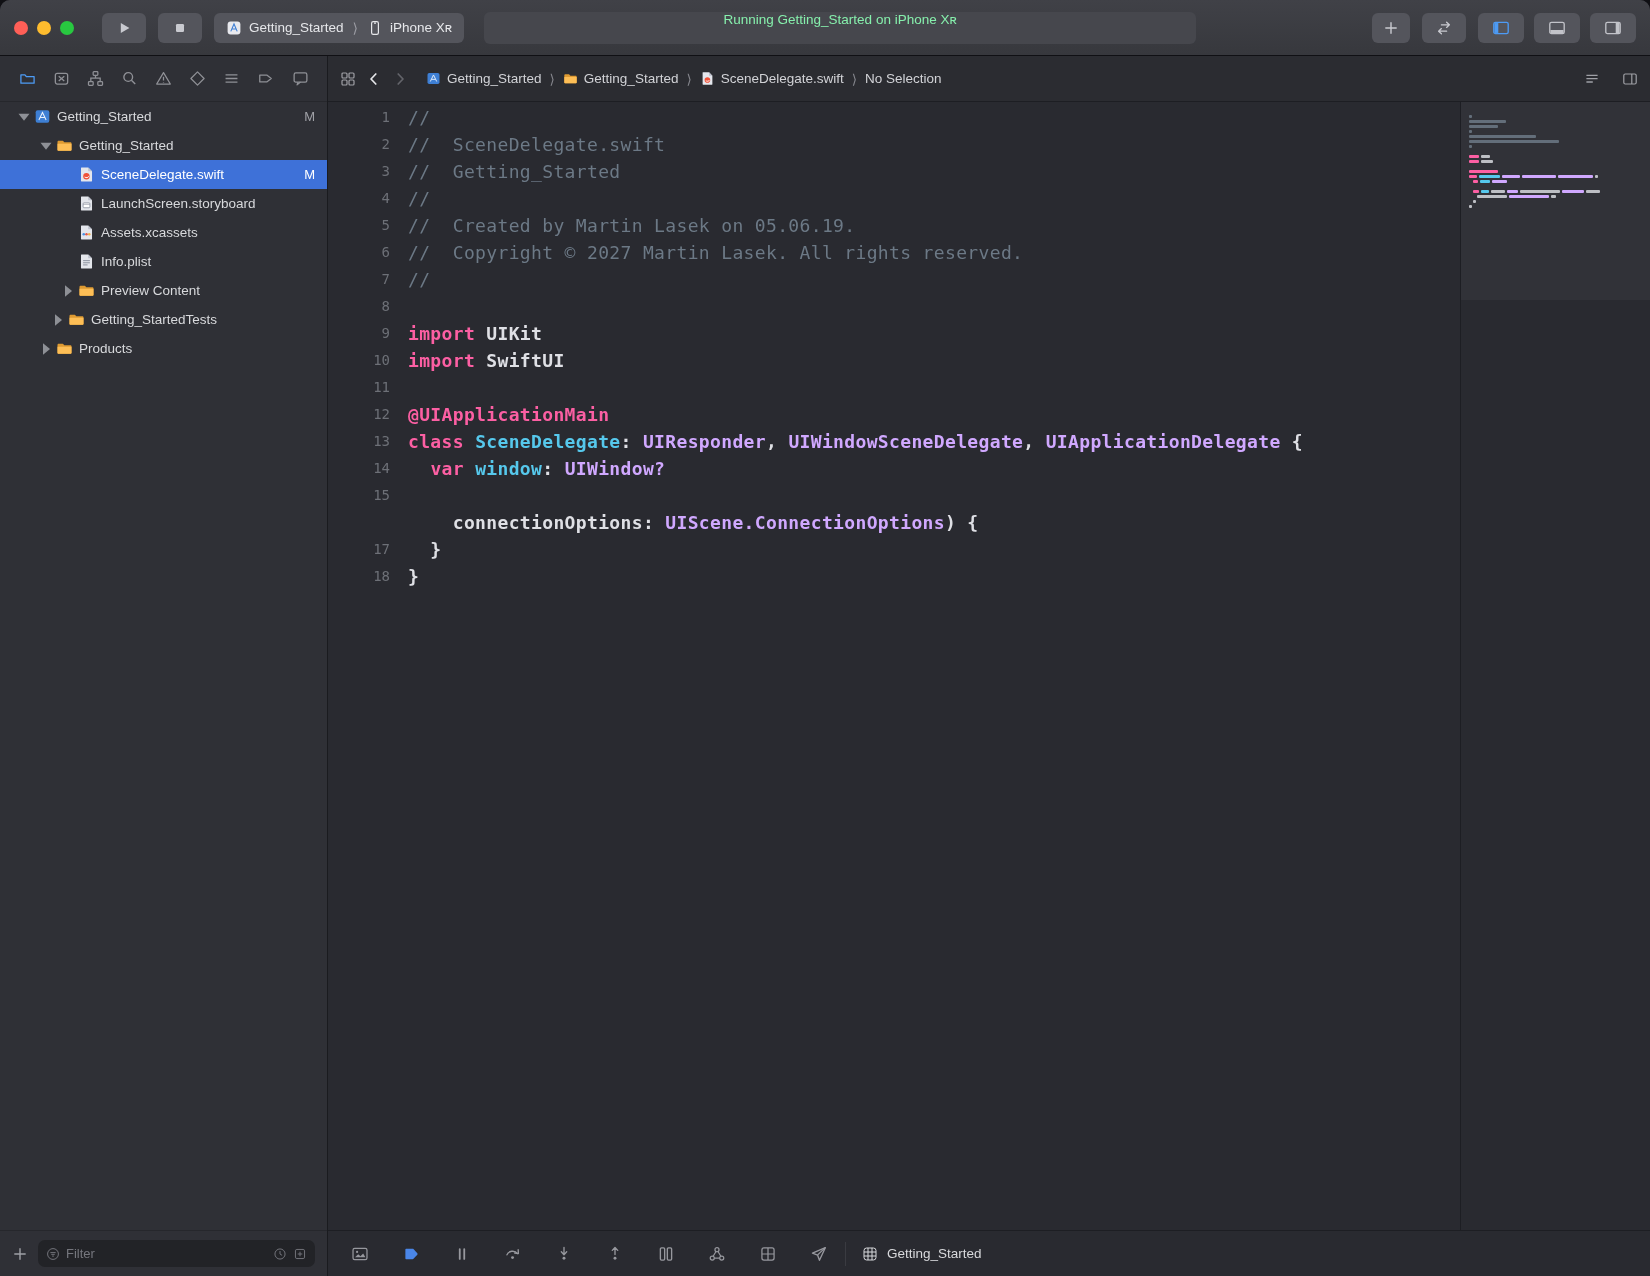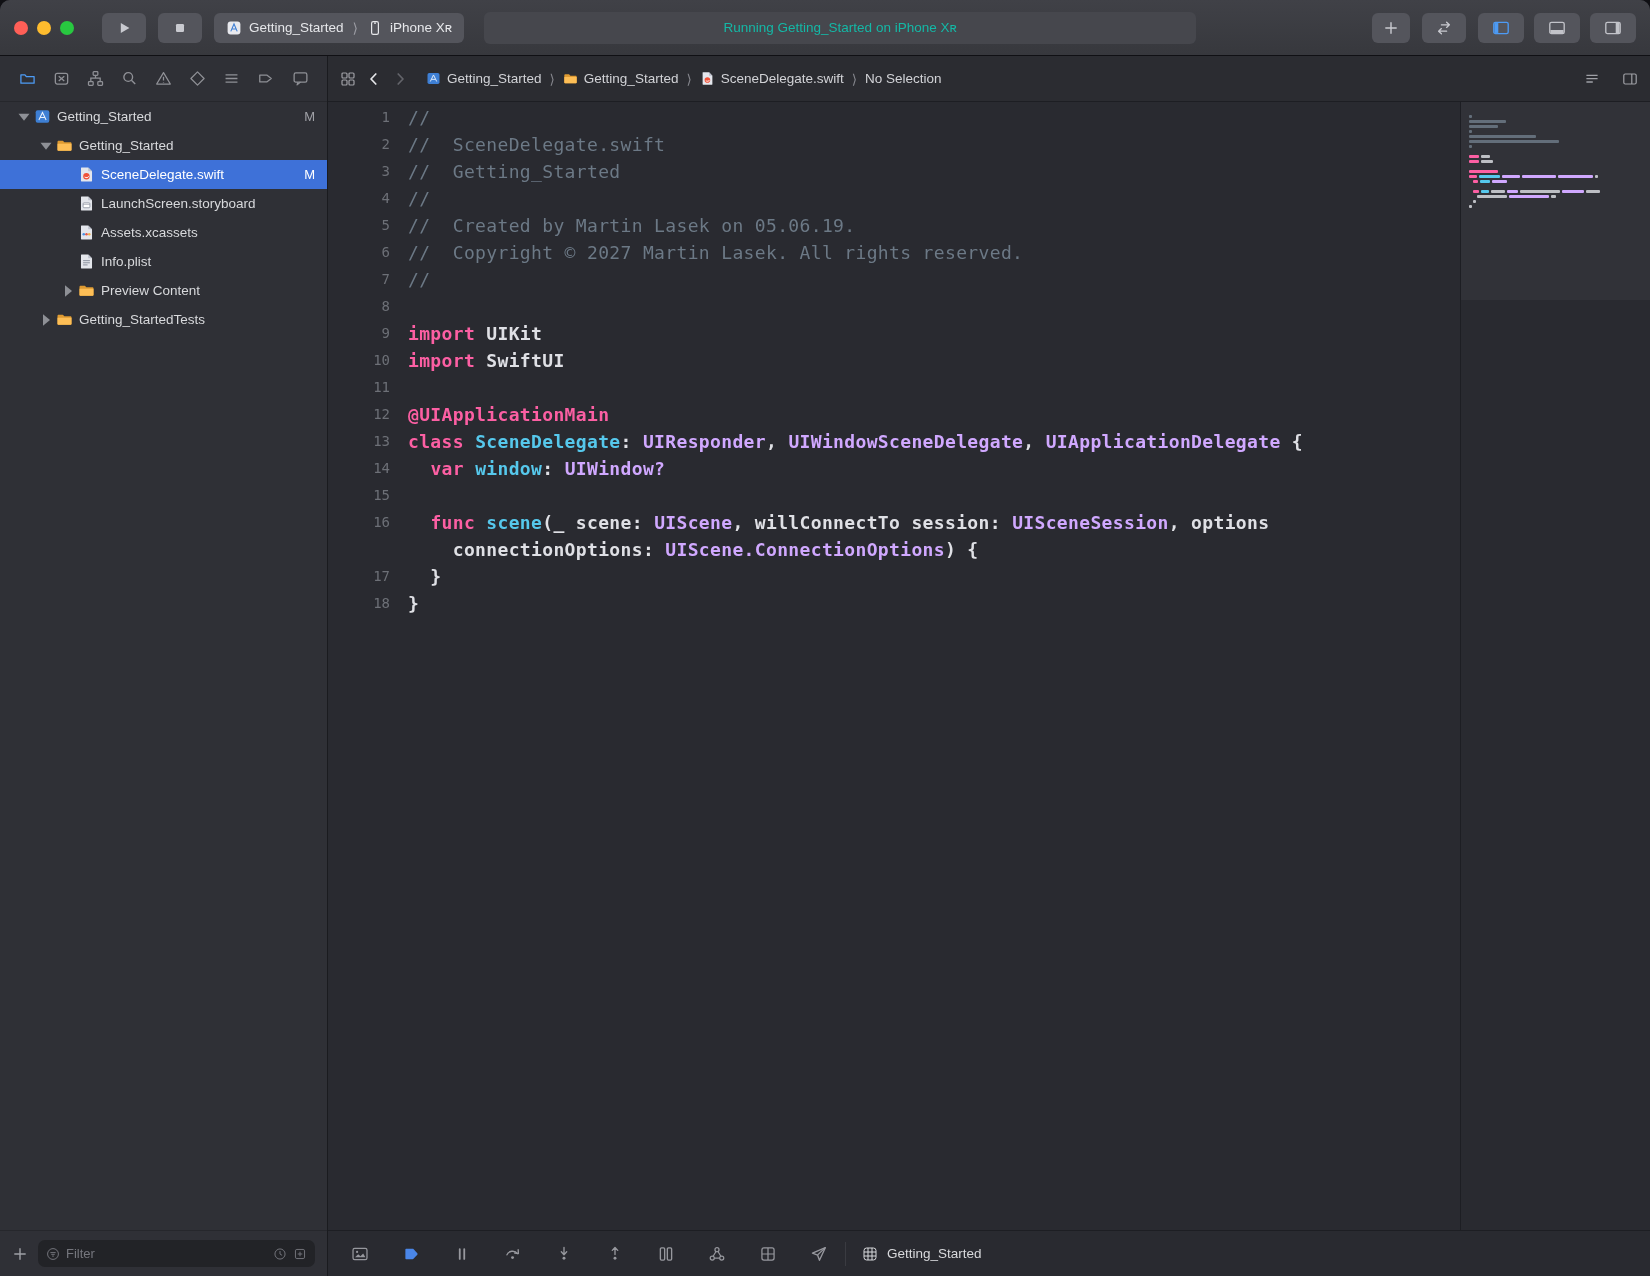--- a/index.html
+++ b/index.html
@@ -15,21 +15,21 @@
   .traffic { display:flex; gap:9px; margin-right:16px; }
   .tl { width:14px; height:14px; border-radius:50%; display:inline-block; }
   .tl.red{background:var(--traffic-red);} .tl.yellow{background:var(--traffic-yellow);} .tl.green{background:var(--traffic-green);}
   .tbtn { height:30px; min-width:44px; border:none; border-radius:6px; background:#54555C;
           color:#C9CAD0; display:flex; align-items:center; justify-content:center; cursor:default; }
   .tbtn.sq{min-width:38px;}
   .scheme { height:30px; background:#54555C; border-radius:6px; display:flex; align-items:center;
             gap:7px; padding:0 12px; font-size:13.5px; color:#E6E7EA; white-space:nowrap; }
   .scheme .chev{ color:#9B9CA3; font-size:14px; padding:0 2px; }
   .status { flex:1; max-width:712px; height:32px; background:#46474D; border-radius:6px;
-            display:flex; align-items:center; justify-content:center; color:#14b8a6;
+            display:flex; align-items:flex-start; justify-content:center; color:#86efac;
             font-size:13.5px; margin:0 10px 0 8px; margin-right:auto; }
   .toggles { display:flex; gap:10px; }
   .toggle{ color:#C2C3C9; width:46px; }
   .toggle.active{ color:var(--accent-blue); }
 
   
   .main { flex:1; display:flex; min-height:0; }
   .sidebar { width:328px; flex:0 0 328px; background:var(--sidebar-bg,#2F3036);
              border-right:1px solid #1A1B1F; display:flex; flex-direction:column; min-height:0; }
   .nav-tabs { height:46px; flex:0 0 46px; display:flex; align-items:center; justify-content:space-between;
@@ -354,33 +354,47 @@
               </svg>
             </span>
             <span class="icon tree-icon">
               <svg viewBox="0 0 16 16">
                 <path d="M1.4 4.6c0-.6.5-1.1 1.1-1.1h3.4c.3 0 .6.1.8.3l1.2 1.2h5.6c.6 0 1.1.5 1.1 1.1v5.8c0 .6-.5 1.1-1.1 1.1H2.5c-.6 0-1.1-.5-1.1-1.1z" fill="#DE9A32"></path>
                 <path d="M1.4 6.4h13.2v5.5c0 .6-.5 1.1-1.1 1.1H2.5c-.6 0-1.1-.5-1.1-1.1z" fill="#FDBE56"></path>
               </svg>
             </span>
             <span class="tree-label">Preview Content</span>
           </div>
+          <div class="tree-row" style="padding-left:48px">
+            <span class="disc icon">
+              <svg viewBox="0 0 16 16">
+                <path d="M5.6 3.4 11.2 8l-5.6 4.6z" fill="currentColor"></path>
+              </svg>
+            </span>
+            <span class="icon tree-icon">
+              <svg viewBox="0 0 16 16">
+                <path d="M1.4 4.6c0-.6.5-1.1 1.1-1.1h3.4c.3 0 .6.1.8.3l1.2 1.2h5.6c.6 0 1.1.5 1.1 1.1v5.8c0 .6-.5 1.1-1.1 1.1H2.5c-.6 0-1.1-.5-1.1-1.1z" fill="#DE9A32"></path>
+                <path d="M1.4 6.4h13.2v5.5c0 .6-.5 1.1-1.1 1.1H2.5c-.6 0-1.1-.5-1.1-1.1z" fill="#FDBE56"></path>
+              </svg>
+            </span>
+            <span class="tree-label">Getting_StartedTests</span>
+          </div>
           <div class="tree-row" style="padding-left:36px">
             <span class="disc icon">
               <svg viewBox="0 0 16 16">
                 <path d="M5.6 3.4 11.2 8l-5.6 4.6z" fill="currentColor"></path>
               </svg>
             </span>
             <span class="icon tree-icon">
               <svg viewBox="0 0 16 16">
                 <path d="M1.4 4.6c0-.6.5-1.1 1.1-1.1h3.4c.3 0 .6.1.8.3l1.2 1.2h5.6c.6 0 1.1.5 1.1 1.1v5.8c0 .6-.5 1.1-1.1 1.1H2.5c-.6 0-1.1-.5-1.1-1.1z" fill="#DE9A32"></path>
                 <path d="M1.4 6.4h13.2v5.5c0 .6-.5 1.1-1.1 1.1H2.5c-.6 0-1.1-.5-1.1-1.1z" fill="#FDBE56"></path>
               </svg>
             </span>
-            <span class="tree-label">Getting_StartedTests</span>
+            <span class="tree-label">Products</span>
           </div>
         </div>
       <div class="sb-bottom">
         <span class="sb-add">
           <span class="icon i16">
               <svg viewBox="0 0 16 16" fill="none" stroke="currentColor" stroke-width="1.4" stroke-linecap="round">
                 <path d="M8 2.8v10.4M2.8 8h10.4"></path>
               </svg>
             </span>
         </span>
@@ -546,24 +560,20 @@
             </div>
             <div class="code-line">
               <span class="ln">14</span>
               <span class="ct"><span class="tok-p">  </span><span class="tok-k">var</span><span class="tok-p"> </span><span class="tok-d">window</span><span class="tok-p">: </span><span class="tok-t">UIWindow?</span></span>
             </div>
             <div class="code-line">
               <span class="ln">15</span>
               <span class="ct"></span>
             </div>
             <div class="code-line">
-              <span class="ln">16</span>
-              <span class="ct"><span class="tok-p">  </span><span class="tok-k">func</span><span class="tok-p"> </span><span class="tok-d">scene</span><span class="tok-p">(_ scene: </span><span class="tok-t">UIScene</span><span class="tok-p">, willConnectTo session: </span><span class="tok-t">UISceneSession</span><span class="tok-p">, options</span></span>
-            </div>
-            <div class="code-line">
               <span class="ln"></span>
               <span class="ct"><span class="tok-p">    connectionOptions: </span><span class="tok-t">UIScene.ConnectionOptions</span><span class="tok-p">) {</span></span>
             </div>
             <div class="code-line">
               <span class="ln">17</span>
               <span class="ct"><span class="tok-p">  }</span></span>
             </div>
             <div class="code-line">
               <span class="ln">18</span>
               <span class="ct"><span class="tok-p">}</span></span>

